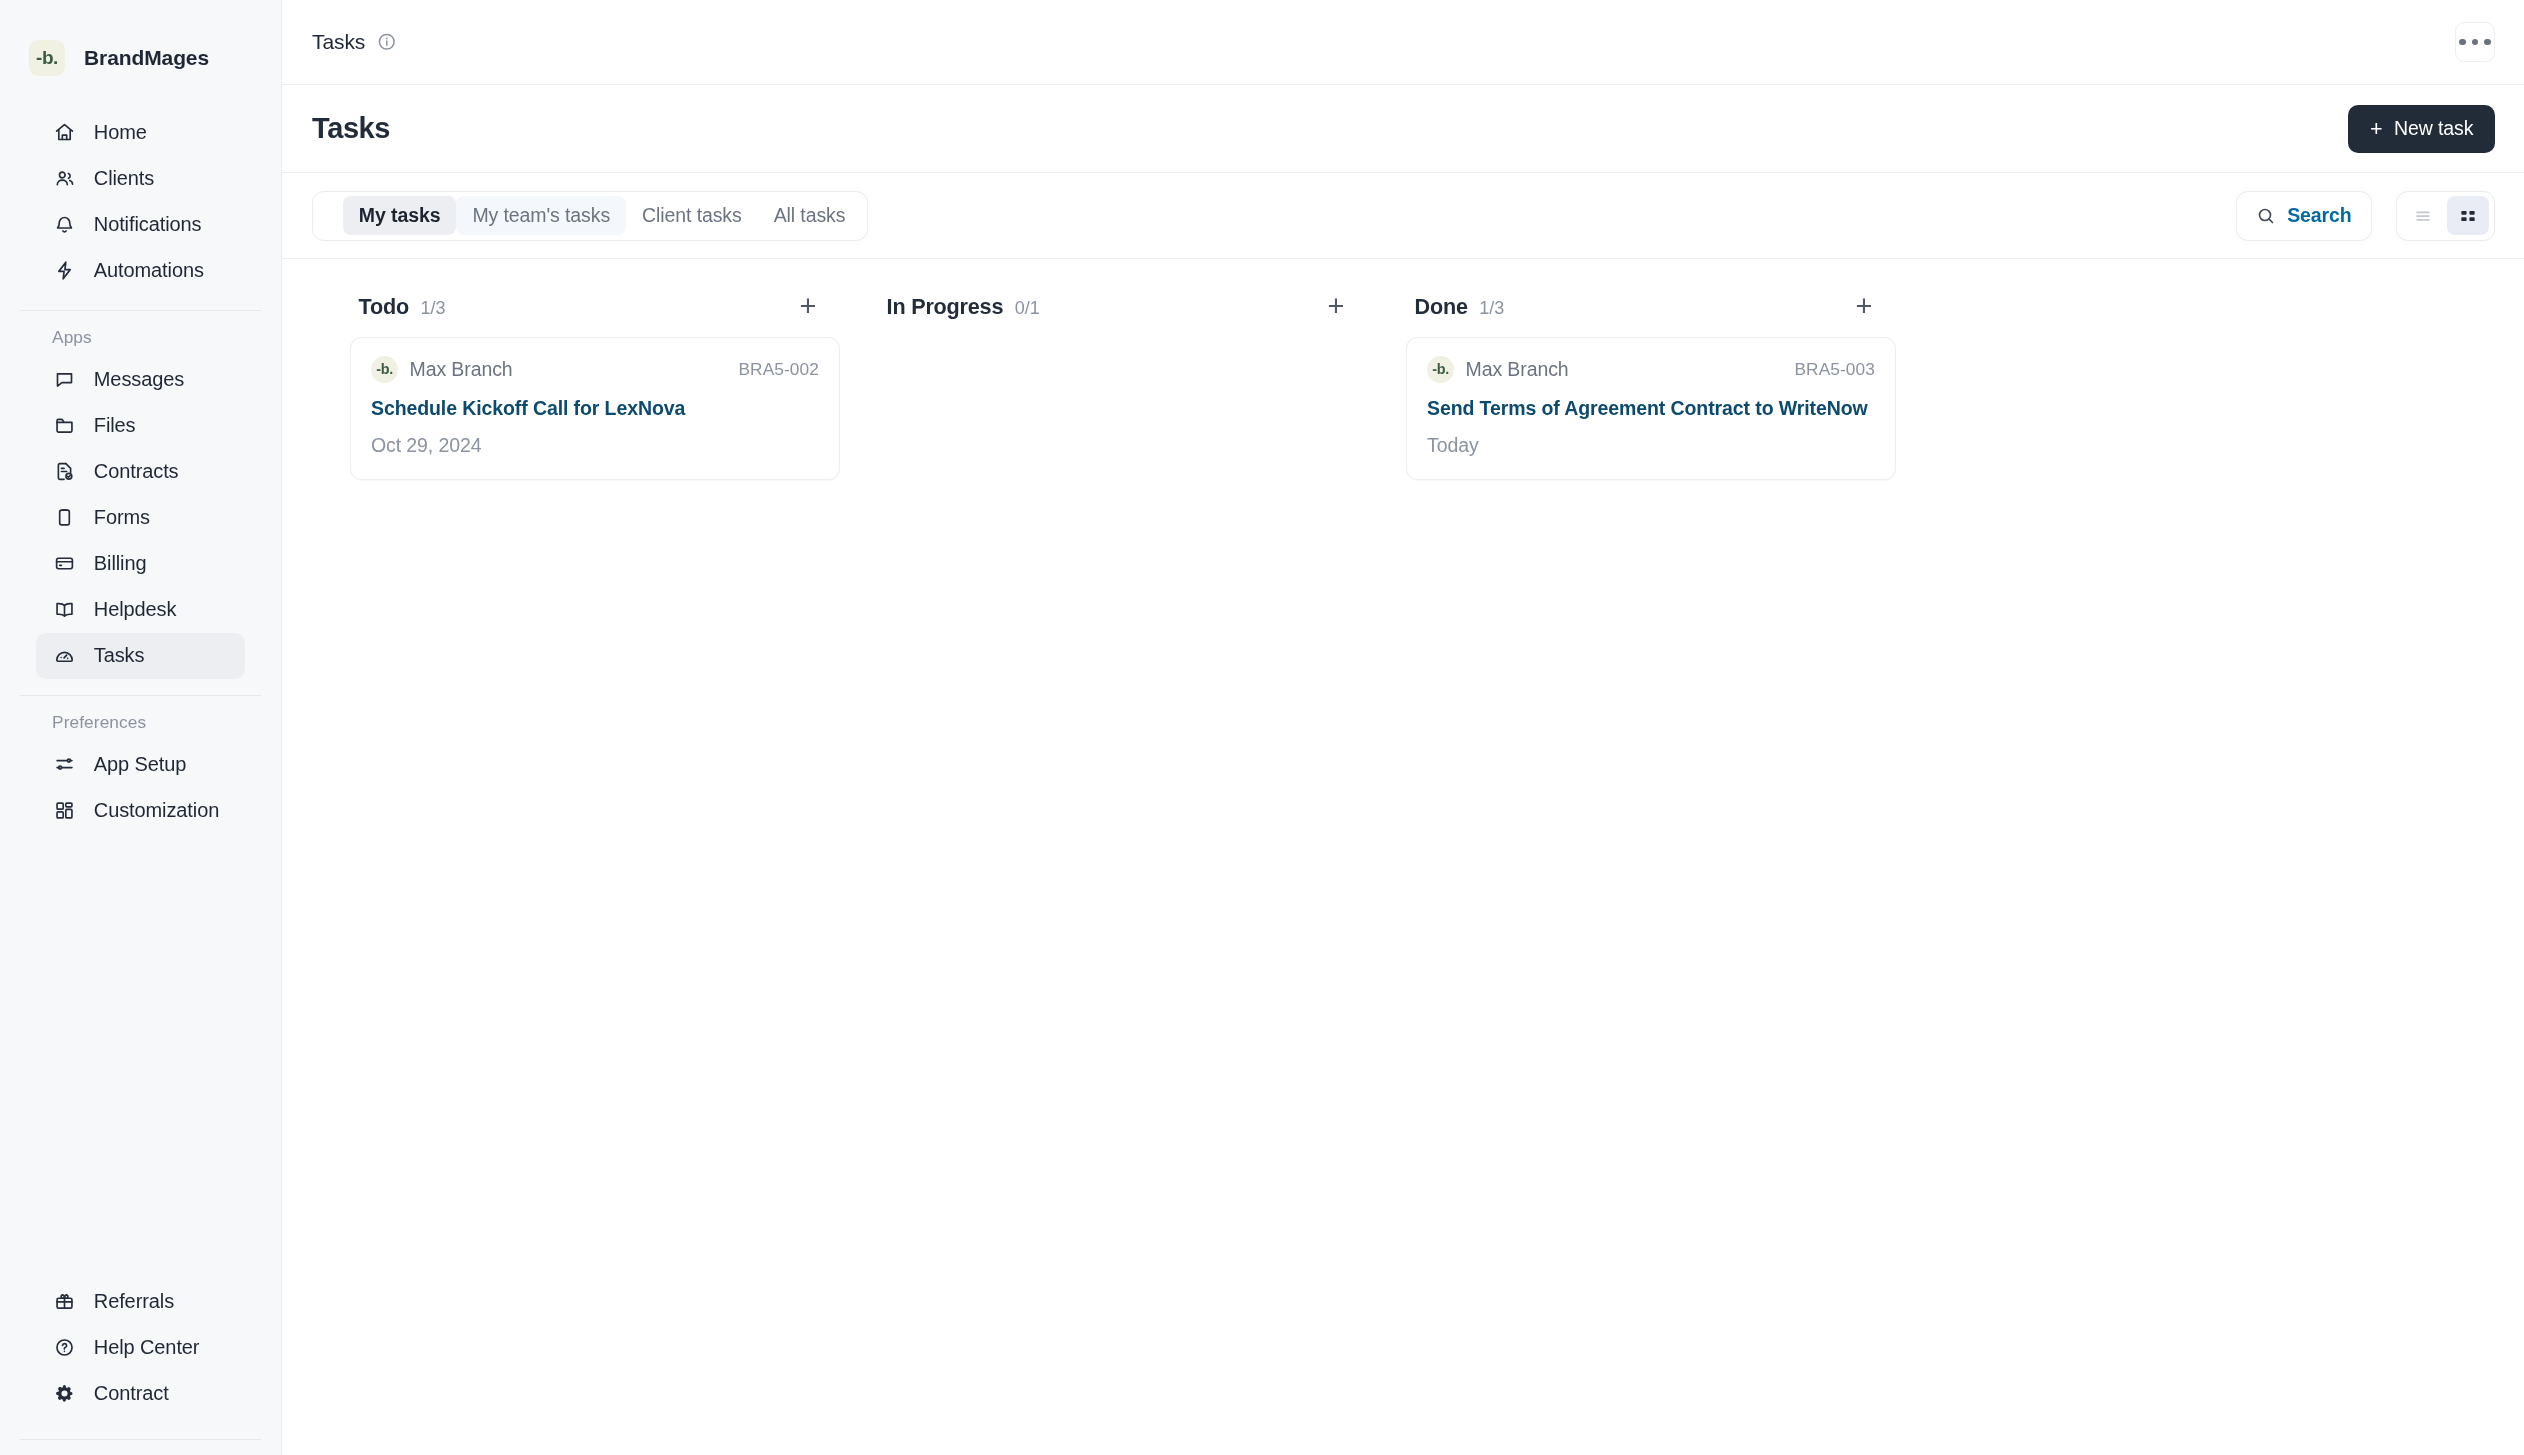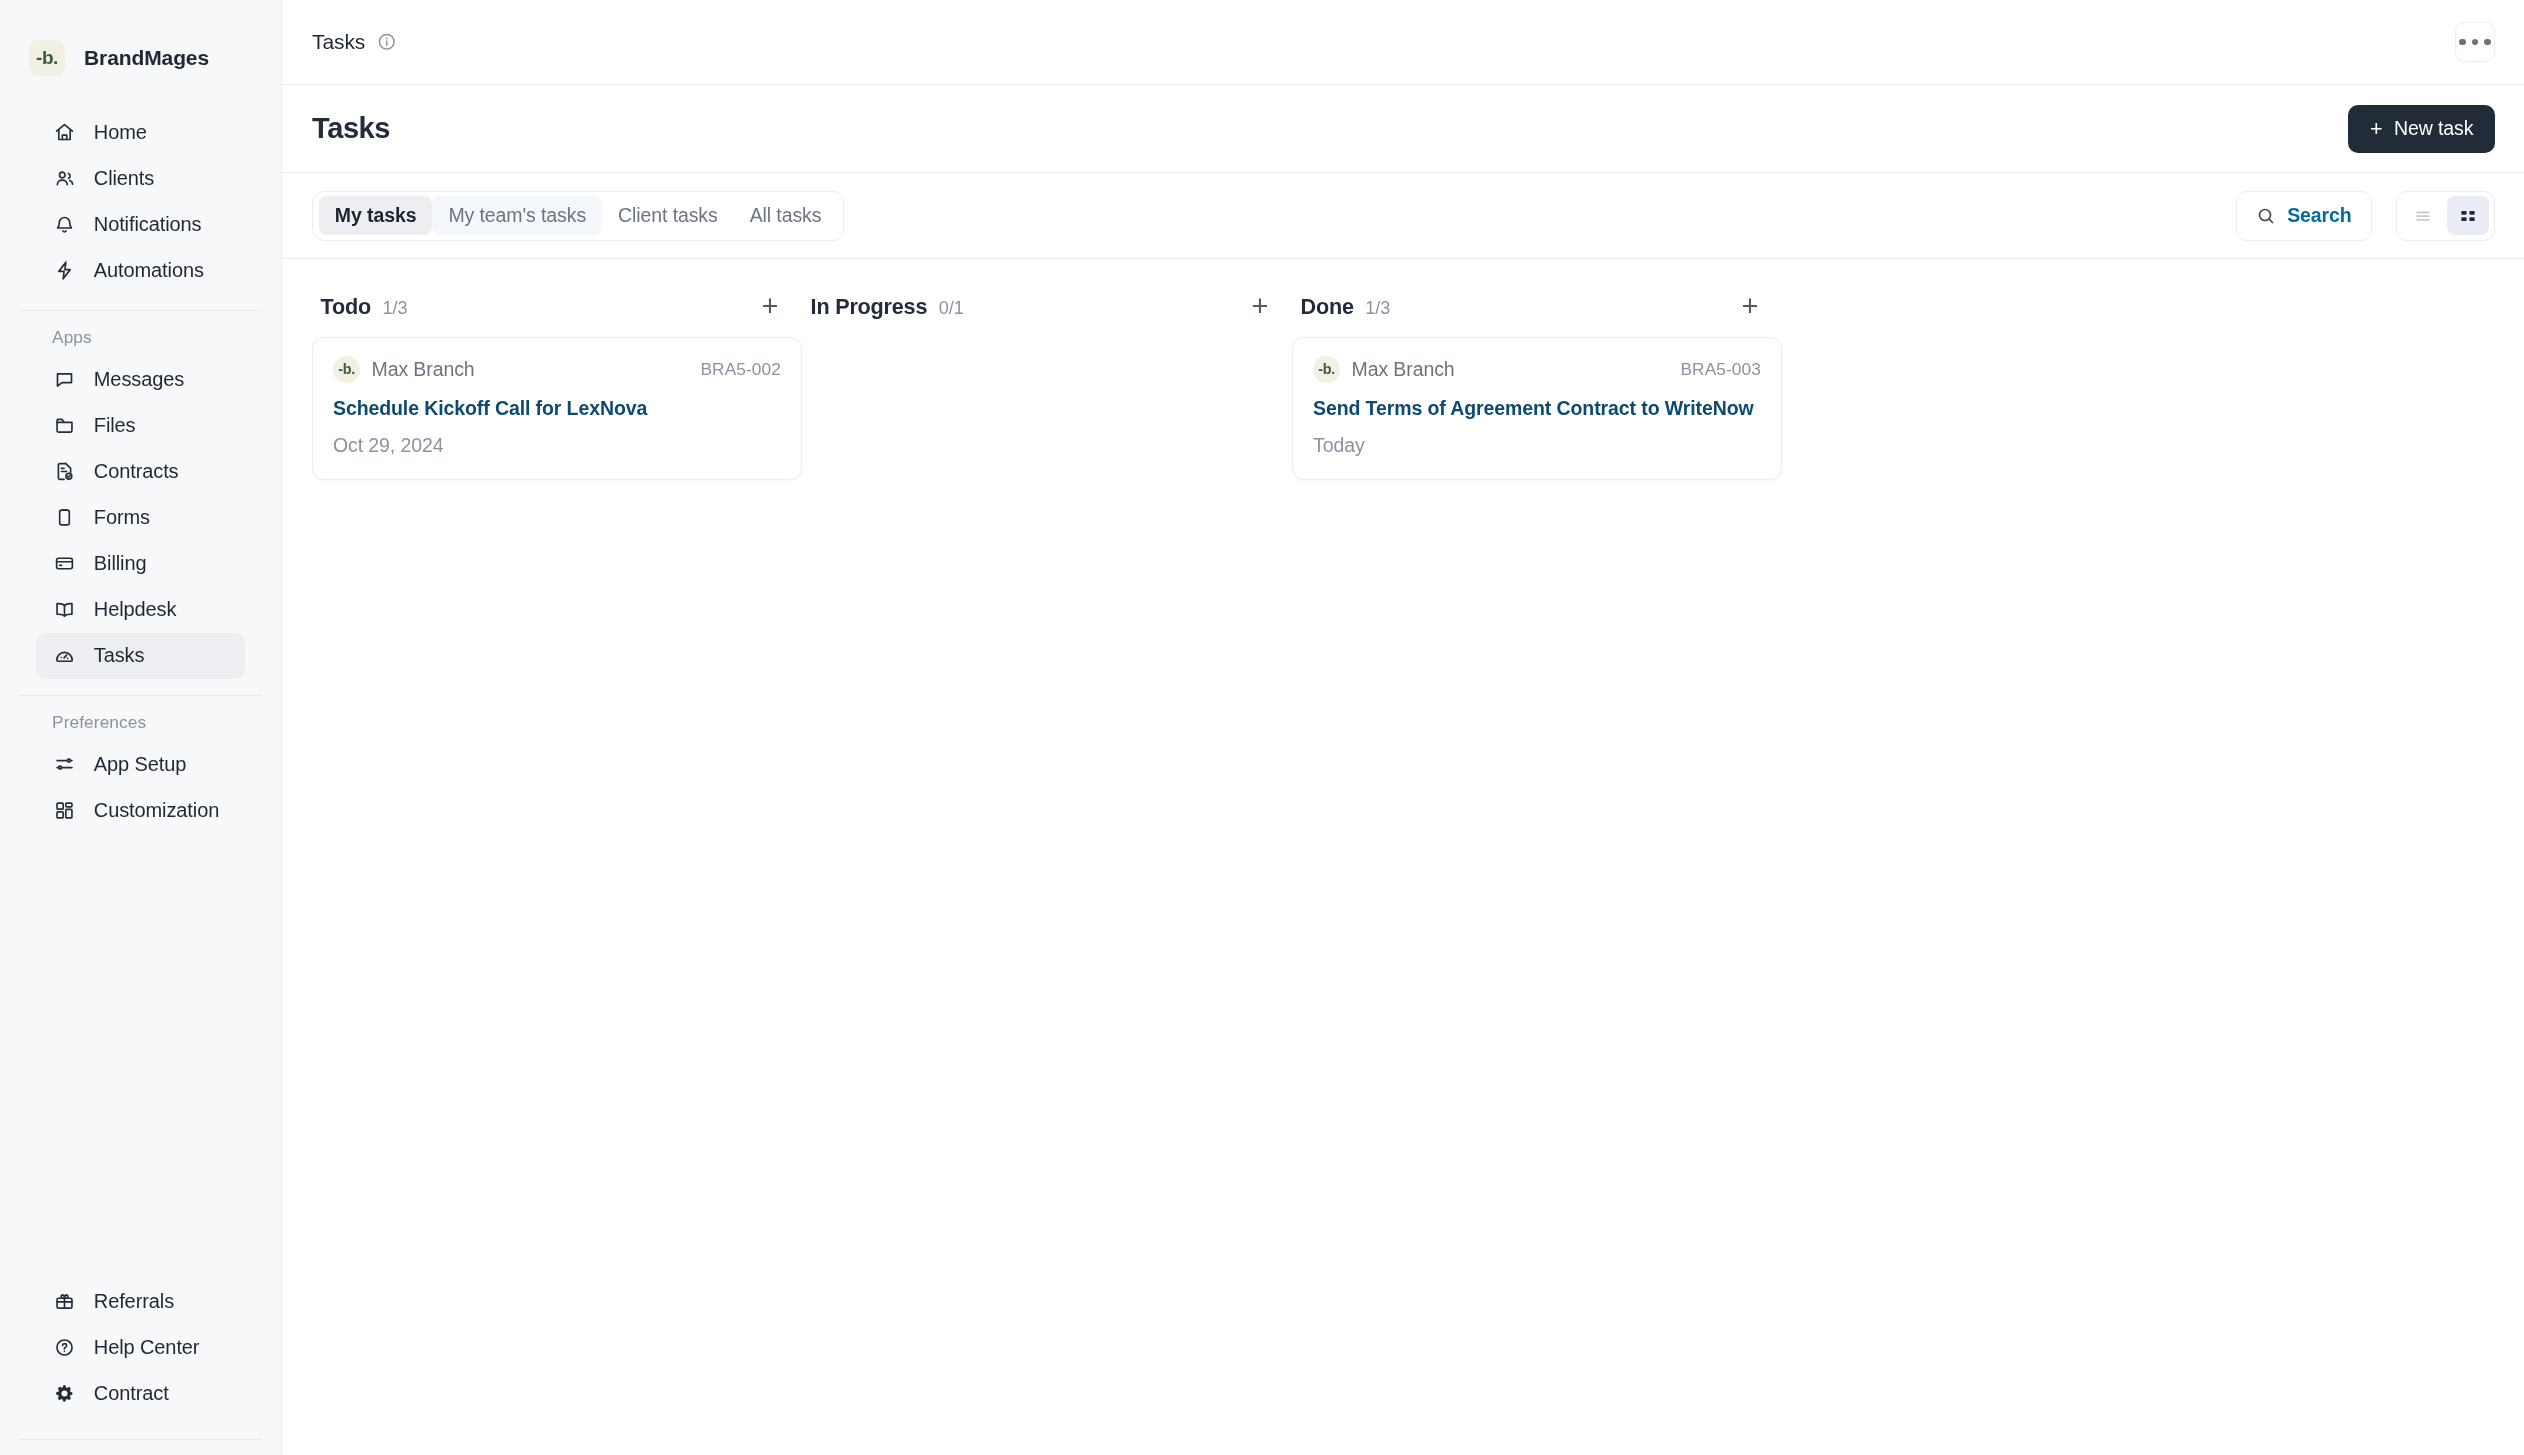--- a/index.html
+++ b/index.html
@@ -110,21 +110,21 @@
   .tabs {
     display: flex; align-items: center; gap: 0;
     border: 1.4px solid #e9ebef; border-radius: 11.5px;
     padding: 5.8px; height: 50px;
   }
   .tab {
     height: 39px; display: flex; align-items: center; padding: 0 16px;
     border-radius: 8px; font-size: 19.5px; color: #6c7481; cursor: pointer;
     letter-spacing: -0.1px; white-space: nowrap;
   }
-  .tab.active { background: #eceef2; color: #1d2430; font-weight: 700; }
+  .tab.active { background: #eceef2; color: #1d2430; font-weight: 700; margin-left: 24px; }
   .tab.hover { background: #f4f7fb; color: #6c7481; }
 
   .toolbar-right { display: flex; align-items: center; gap: 24.5px; }
   .search-btn {
     height: 50px; border: 1.4px solid #e9ebef; border-radius: 11.5px;
     display: flex; align-items: center; gap: 11.5px; padding: 0 19px;
     background: #fff; cursor: pointer;
   }
   .search-btn .lbl { font-size: 19.5px; color: #0369a1; font-weight: 700; letter-spacing: -0.1px; }
   .search-ico { width: 20px; height: 20px; color: #434b59; display:block; }
@@ -138,21 +138,21 @@
     display: flex; align-items: center; justify-content: center; cursor: pointer;
   }
   .vt.active { background: #e9ecf5; }
   .vt svg { display: block; }
 
   
   .board {
     flex: 1 1 auto; display: flex; gap: 0; padding: 17.3px 30px 0 30px;
     align-items: flex-start; overflow: hidden;
   }
-  .column { width: 490px; flex: 0 0 490px; }
+  .column { width: 490px; flex: 0 0 490px; margin-left: 38px; }
   .col-head {
     height: 61px; display: flex; align-items: center; justify-content: space-between;
     padding: 0 16px 0 8.6px;
   }
   .col-head-left { display: flex; align-items: baseline; gap: 11.5px; }
   .col-name { font-size: 21.6px; font-weight: 700; color: #232c3a; letter-spacing: -0.2px; }
   .col-count { font-size: 18px; color: #8b93a1; }
   .col-add {
     width: 32px; height: 32px; display: flex; align-items: center; justify-content: center;
     color: #525a68; cursor: pointer; font-size: 29px; line-height: 1; font-weight: 300;

